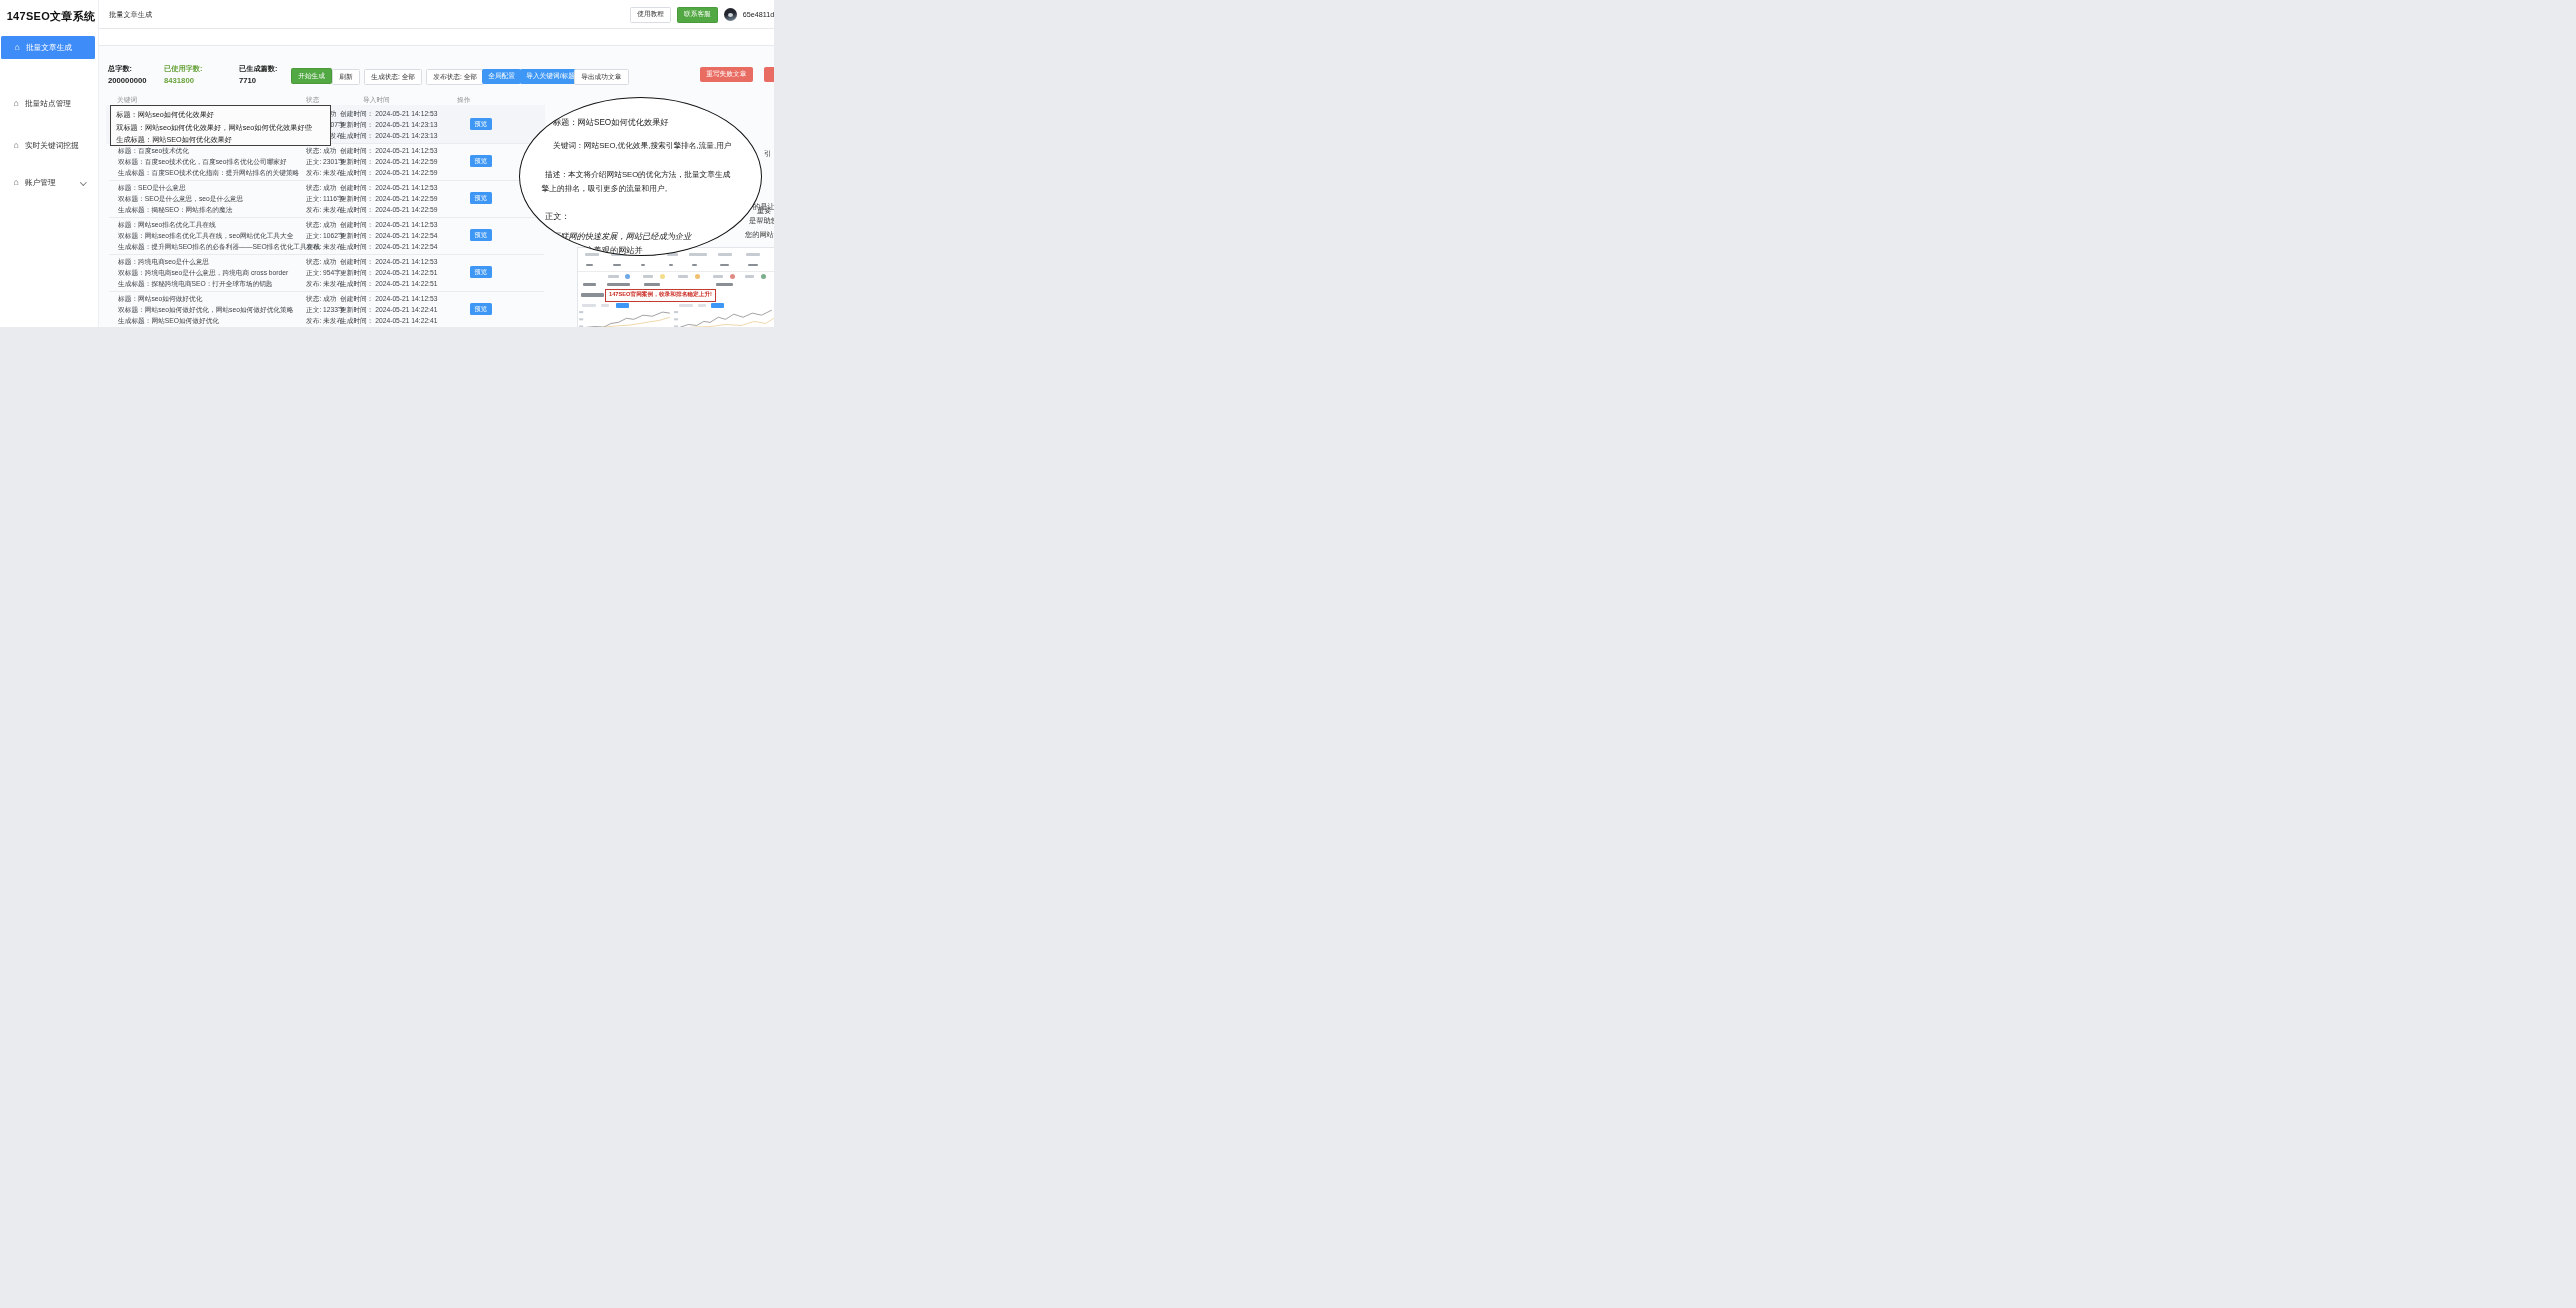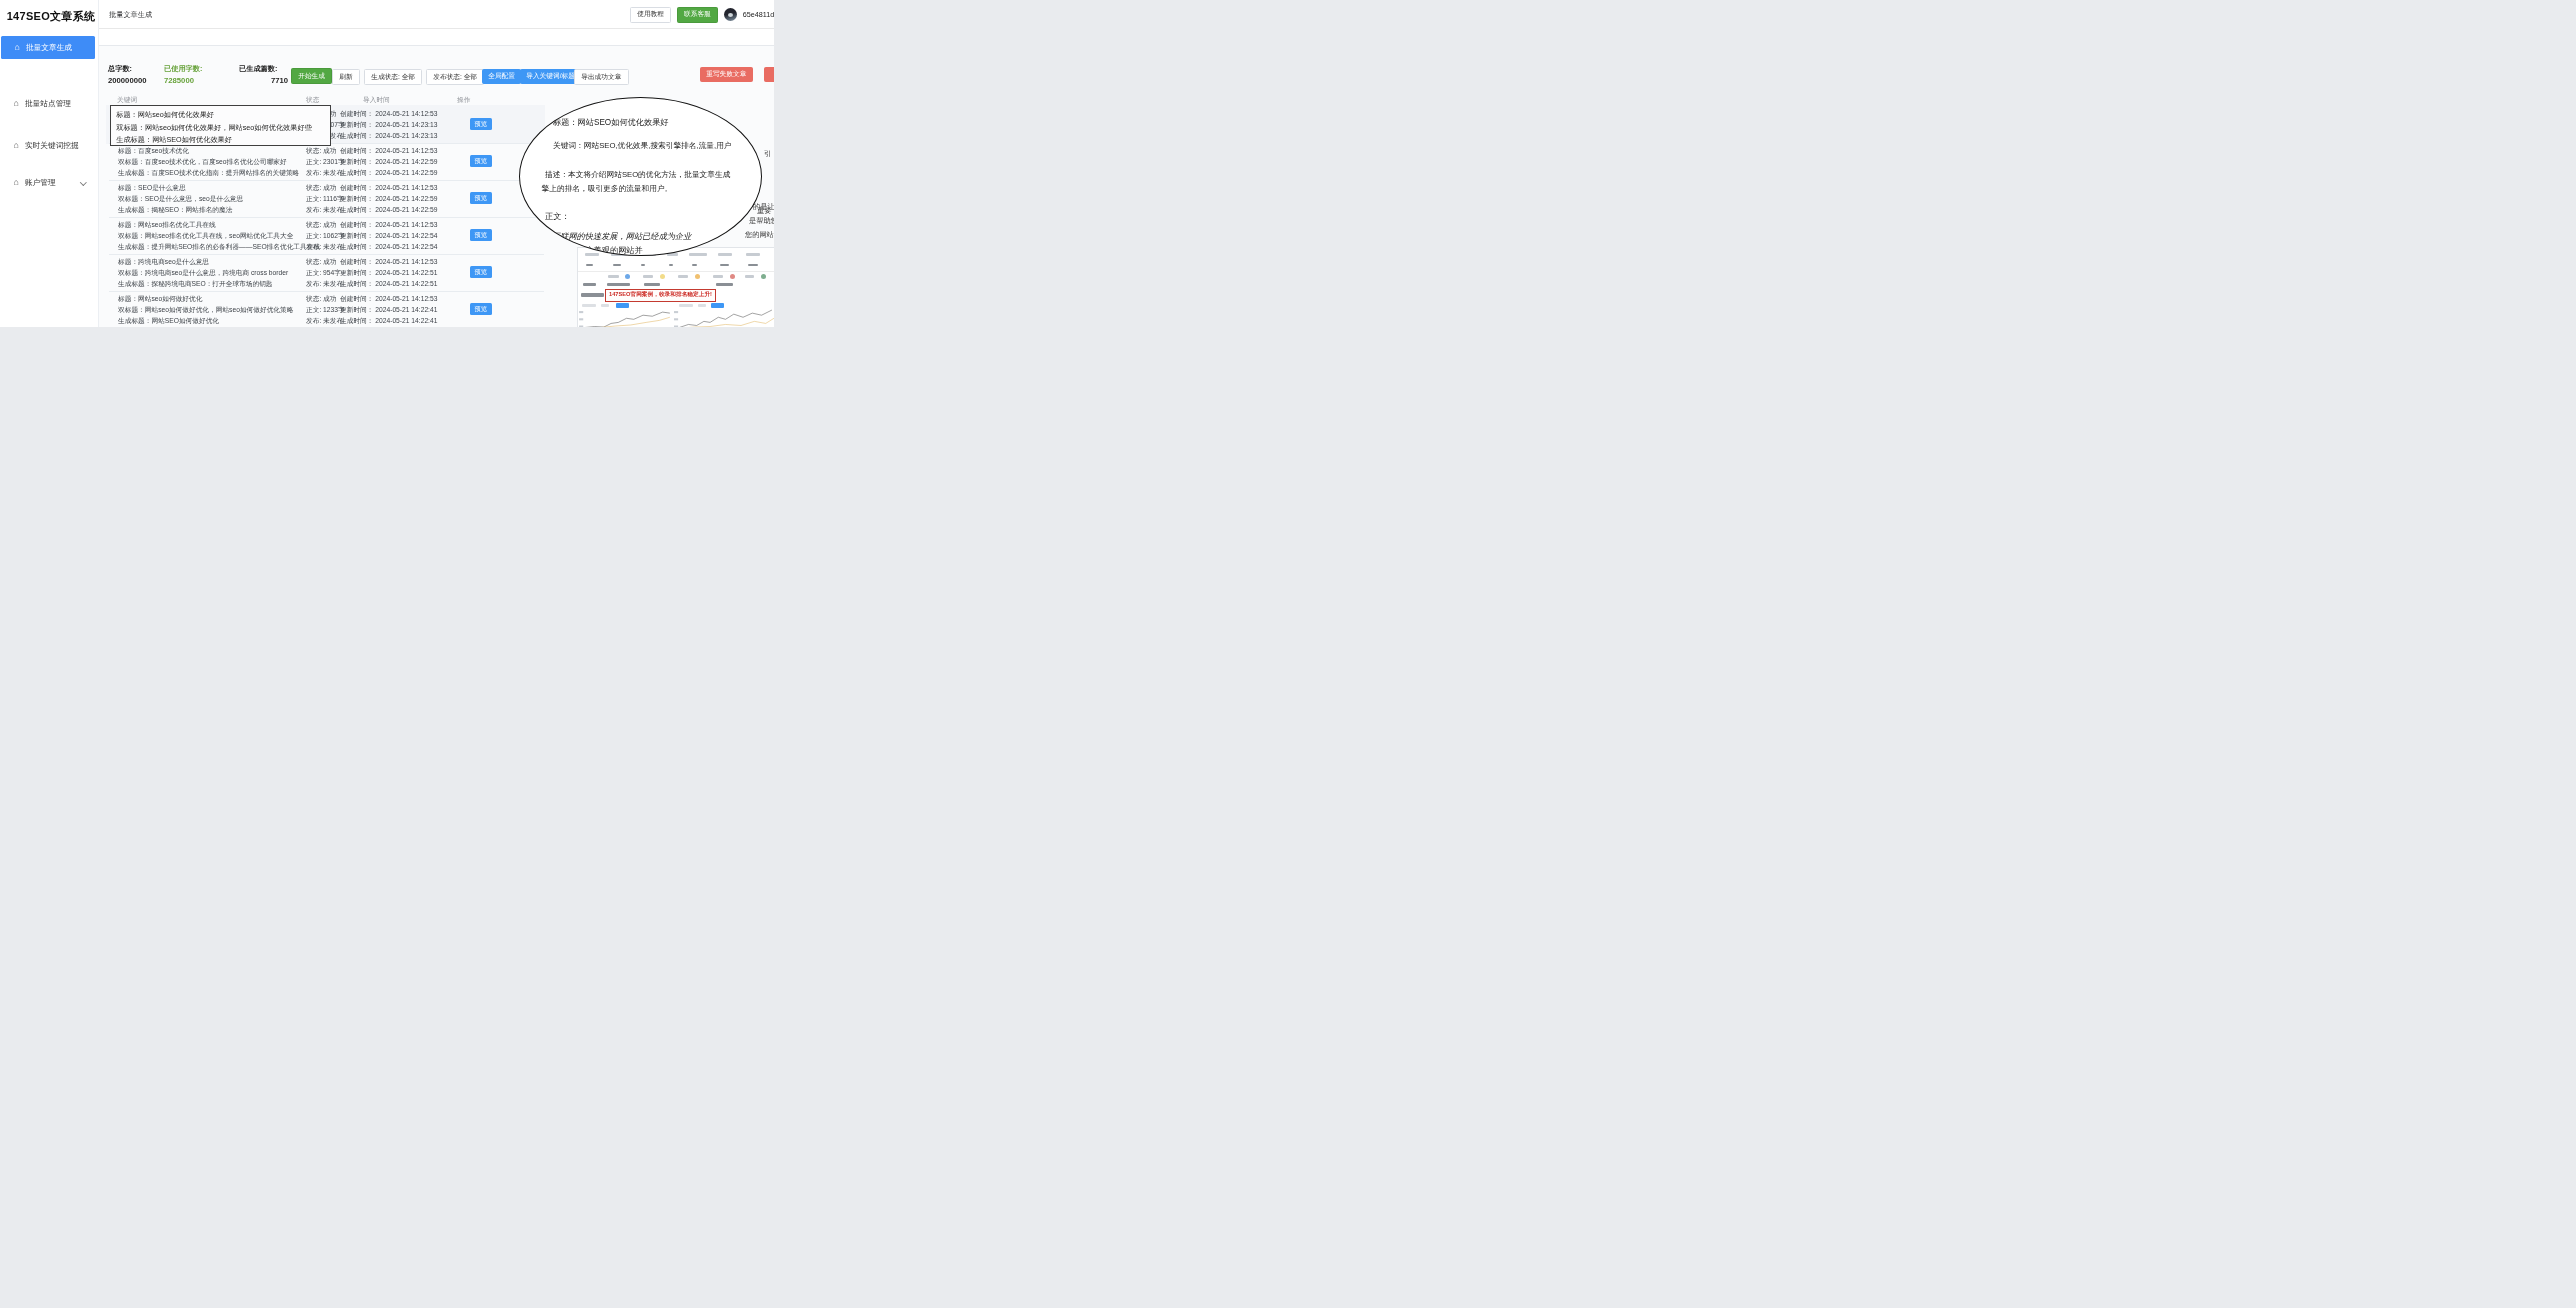--- a/index.html
+++ b/index.html
@@ -116,23 +116,23 @@
   <div class="side-item abs" style="top:171px;z-index:21;">
     <span class="hicon">⌂</span>
     <span>账户管理</span>
     <span class="chev"></span>
   </div>
 
 
   <div class="abs stat-label" style="left:108px;top:64px;">总字数:</div>
   <div class="abs stat-value" style="left:108px;top:76px;">200000000</div>
   <div class="abs stat-label green-text" style="left:164px;top:64px;">已使用字数:</div>
-  <div class="abs stat-value green-text" style="left:164px;top:76px;">7285000</div>
+  <div class="abs stat-value green-text" style="left:164px;top:76px;">8431800</div>
   <div class="abs stat-label" style="left:239px;top:64px;">已生成篇数:</div>
-  <div class="abs stat-value" style="left:239px;top:76px;margin-left:32px;">7710</div>
+  <div class="abs stat-value" style="left:239px;top:76px;">7710</div>
 
   <span class="btn green abs" style="left:291px;top:68px;">开始生成</span>
   <span class="btn plain abs" style="left:332px;top:69px;">刷新</span>
   <span class="btn plain abs" style="left:364px;top:69px;">生成状态: 全部</span>
   <span class="btn plain abs" style="left:426px;top:69px;">发布状态: 全部</span>
   <span class="btn blue abs" style="left:482px;top:69px;">全局配置</span>
   <span class="btn blue abs" style="left:520px;top:69px;">导入关键词/标题</span>
   <span class="btn plain abs" style="left:574px;top:69px;">导出成功文章</span>
   <span class="btn red abs" style="left:700px;top:67px;">重写失败文章</span>
   <span class="btn red abs" style="left:764px;top:67px;width:36px;">清空</span>

